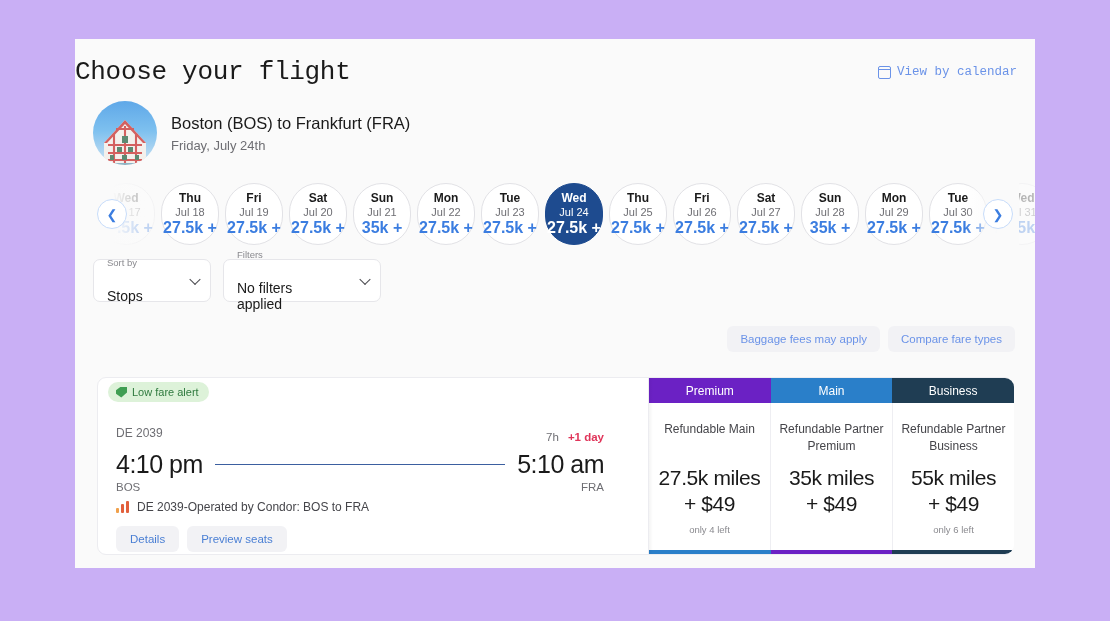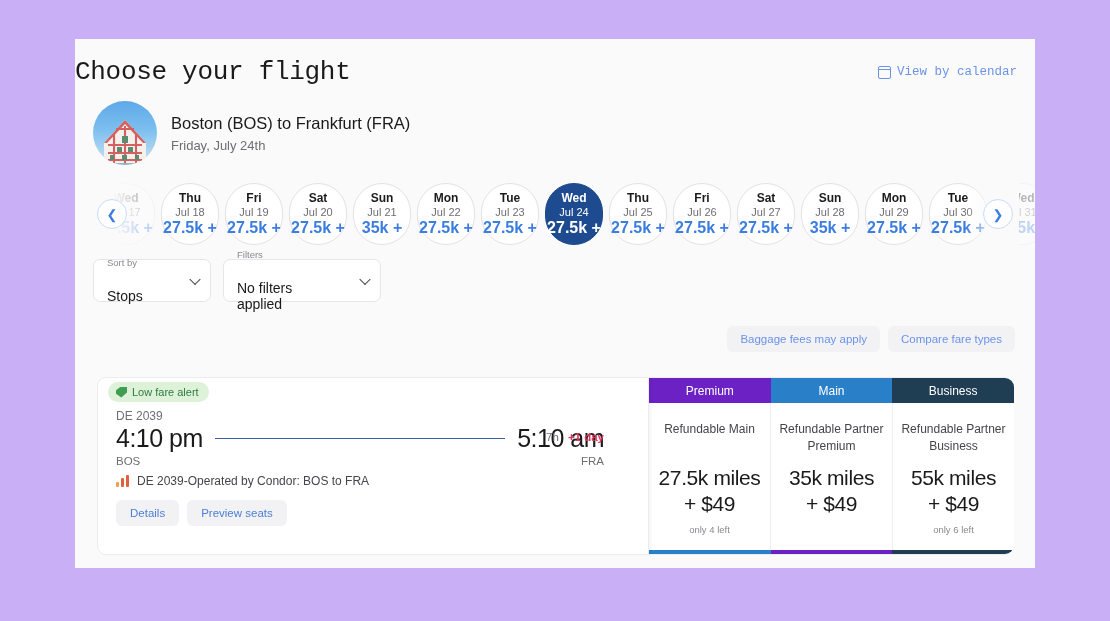--- a/index.html
+++ b/index.html
@@ -231,26 +231,26 @@
   }
   .tag-icon {
     width: 11px; height: 11px;
     background: #3f9e52;
     clip-path: polygon(0 35%, 45% 0, 100% 0, 100% 55%, 48% 100%, 0 65%);
     flex: none;
   }
   .flight-no {
     font-size: 12px;
     color: #6e6e73;
-    margin-top: 9px;
+    margin-top: 26px;
   }
   .time-row {
     display: flex;
     align-items: center;
-    margin-top: 1px;
+    margin-top: 10px;
   }
   .time-big { font-size: 25px; color: #1a1a1a; letter-spacing: -0.5px; }
   .time-line {
     flex: 1;
     height: 1.5px;
     background: #3b5fa0;
     margin: 0 12px;
   }
   .apt-row {
     display: flex;

